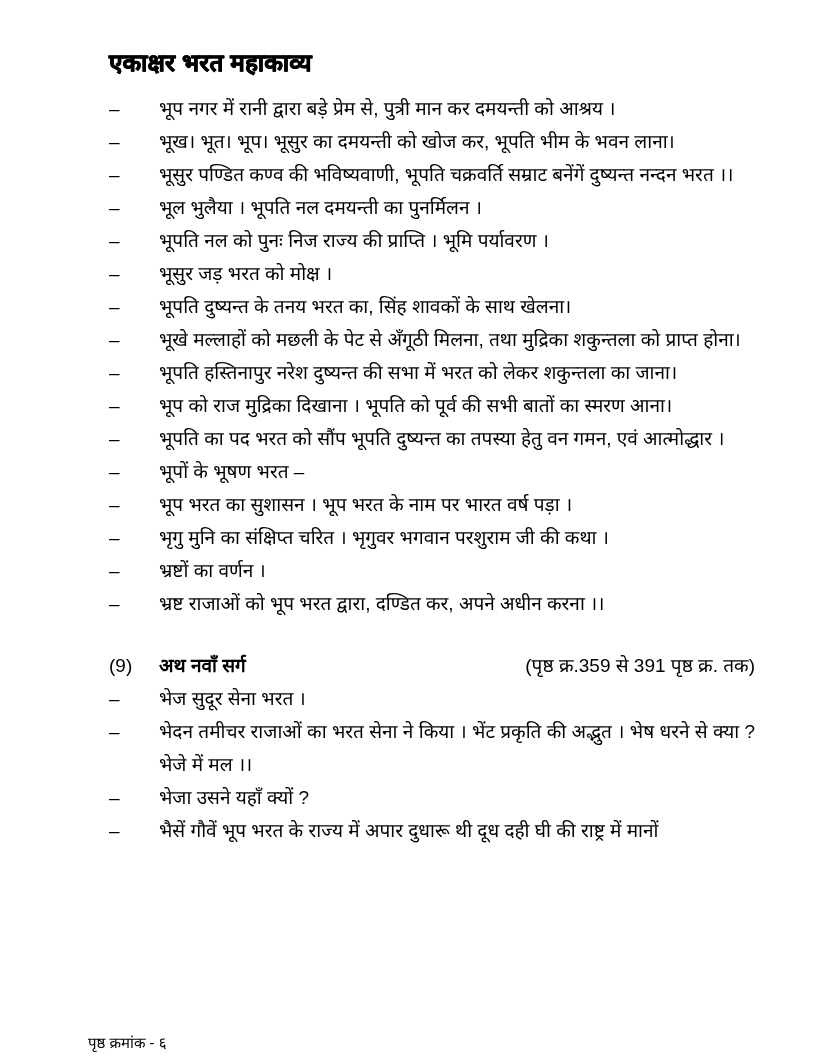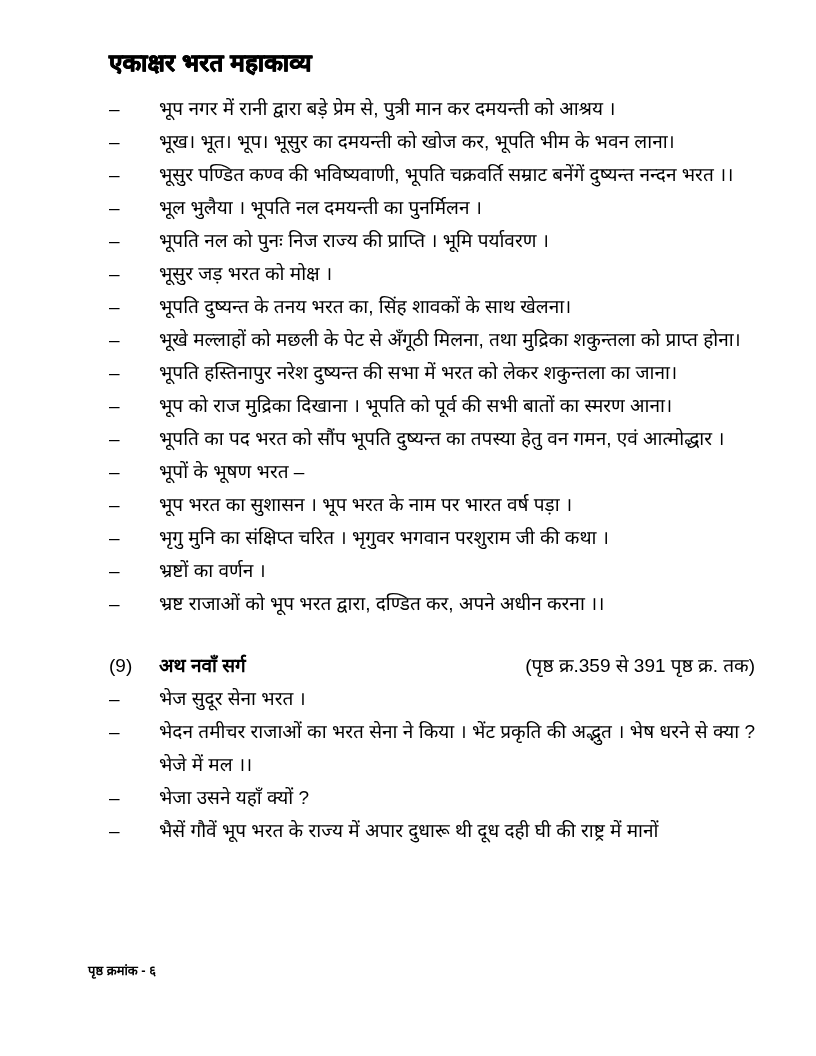--- a/index.html
+++ b/index.html
@@ -52,24 +52,24 @@
     font-size: 19px;
     line-height: 33px;
     margin-top: 29px;
   }
   .sec-num { flex: 0 0 50px; }
   .sec-heading { flex: 1 1 auto; font-weight: bold; }
   .sec-ref { flex: 0 0 auto; text-align: right; }
   .footer {
     position: absolute;
     left: 88px;
-    top: 961px;
-    font-size: 13px;
+    top: 1033px;
+    font-size: 15px;
     line-height: 20px;
-    font-weight: 700;
+    font-weight: 400;
   }
 </style>
 </head>
 <body>
 
 <div class="page">
   <div class="content">
 
     <h1 class="title">एकाक्षर भरत महाकाव्य</h1>
 

